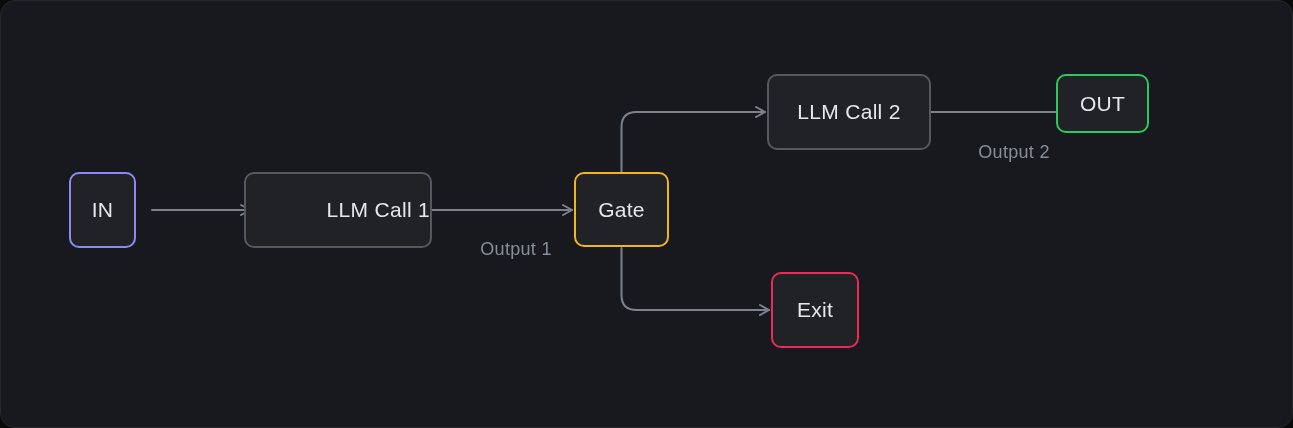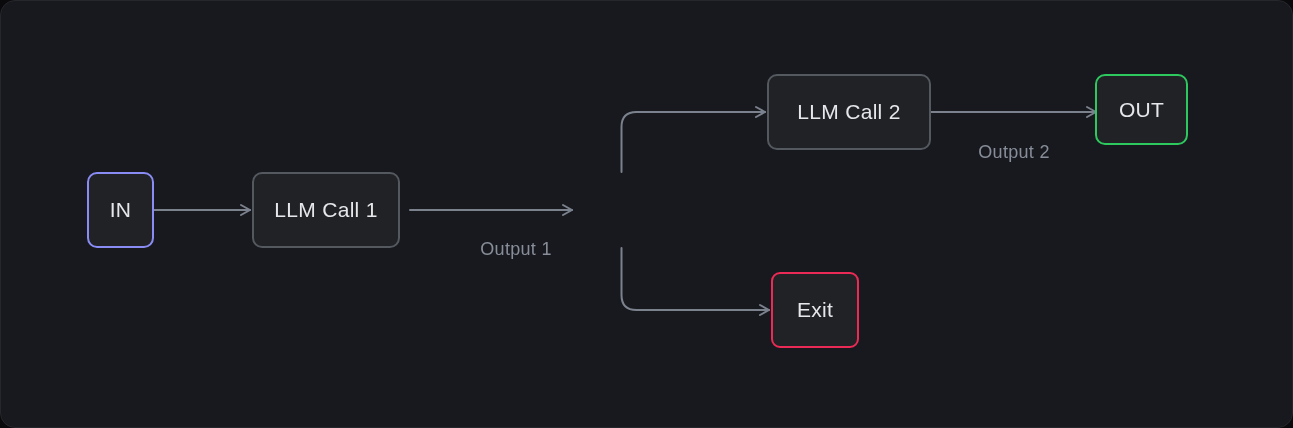--- a/index.html
+++ b/index.html
@@ -37,25 +37,25 @@
     justify-content: center;
     background: var(--node-fill, #212226);
     border: 2px solid var(--default-border, #54585f);
     border-radius: 10px;
     color: var(--node-text, #e6e7ea);
     font-size: 21px;
     letter-spacing: 0.3px;
     white-space: nowrap;
     cursor: pointer;
   }
-  .node-in   { left: 86px;   top: 171px; width: 67px;  height: 76px; }
-  .node-llm1 { left: 251px;  top: 171px; width: 148px; height: 76px; }
+  .node-in   { left: 68px;   top: 171px; width: 67px;  height: 76px; }
+  .node-llm1 { left: 243px;  top: 171px; width: 188px; height: 76px; justify-content: flex-end; }
   .node-gate { left: 573px;  top: 171px; width: 95px;  height: 75px; }
   .node-llm2 { left: 766px;  top: 73px;  width: 164px; height: 76px; }
-  .node-out  { left: 1094px; top: 73px;  width: 93px;  height: 71px; }
+  .node-out  { left: 1055px; top: 73px;  width: 93px;  height: 59px; }
   .node-exit { left: 770px;  top: 271px; width: 88px;  height: 76px; }
   .edge-label {
     position: absolute;
     color: var(--edge-label, #878e99);
     font-size: 18px;
     letter-spacing: 0.3px;
     width: 140px;
     text-align: center;
     pointer-events: none;
   }
@@ -81,30 +81,33 @@
   </svg>
 
   <div class="node node-in" style="border-color: rgb(138, 140, 245);">
     <span>IN</span>
   </div>
 
   <div class="node node-llm1" style="border-color: rgb(84, 88, 95);">
     <span>LLM Call 1</span>
   </div>
 
+  <div class="node node-gate" style="border-color: rgb(242, 180, 31);">
+    <span>Gate</span>
+  </div>
 
   <div class="node node-llm2" style="border-color: rgb(84, 88, 95);">
     <span>LLM Call 2</span>
   </div>
 
   <div class="node node-out" style="border-color: rgb(45, 200, 94);">
     <span>OUT</span>
   </div>
 
-  <div class="node node-exit" style="border-color: rgb(235, 42, 85); border-radius: 9px;">
+  <div class="node node-exit" style="border-color: rgb(235, 42, 85);">
     <span>Exit</span>
   </div>
 
   <div class="edge-label label-output1">Output 1</div>
 
   <div class="edge-label label-output2">Output 2</div>
 
 </div>
 
 </body></html>

